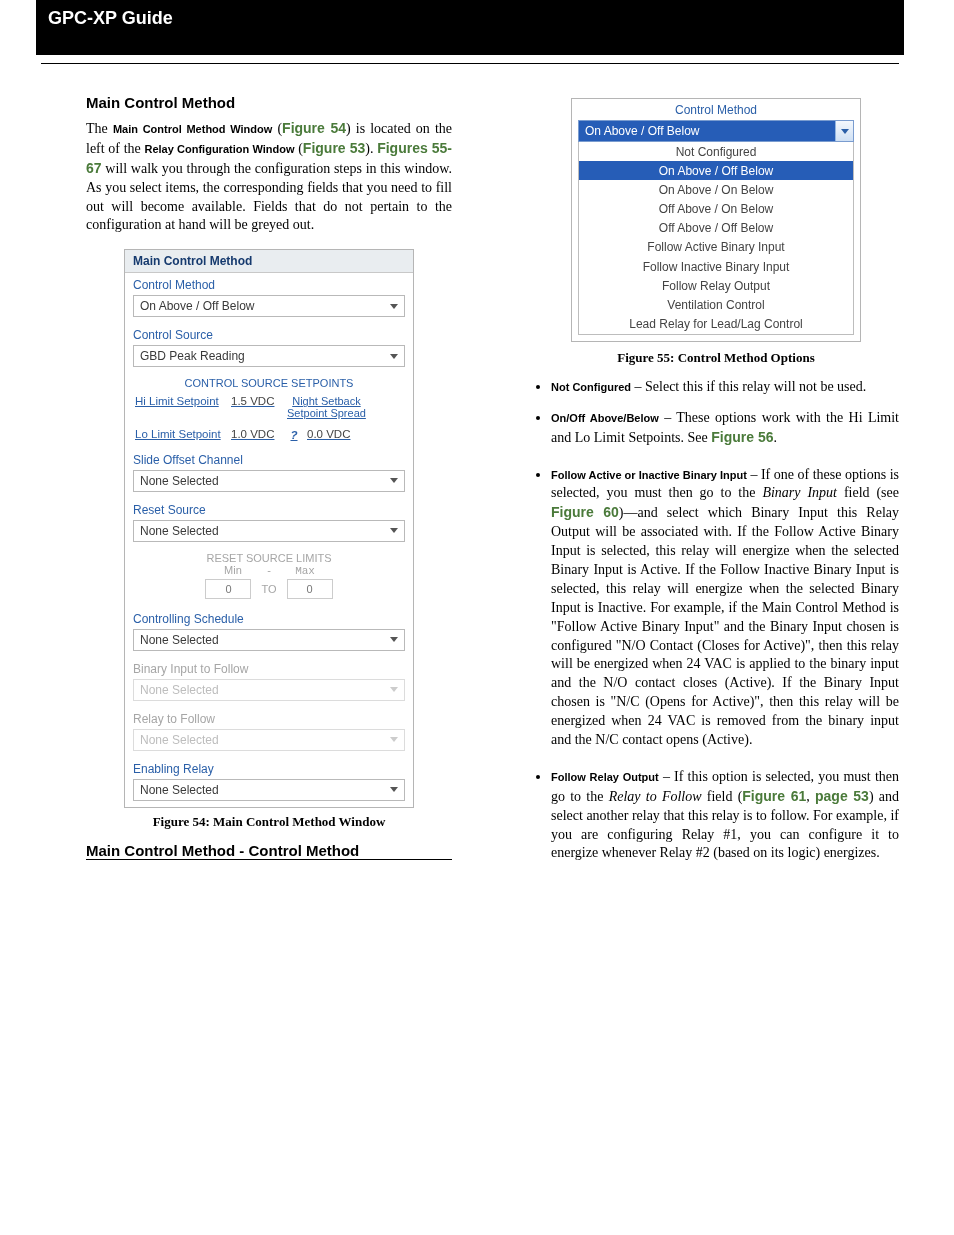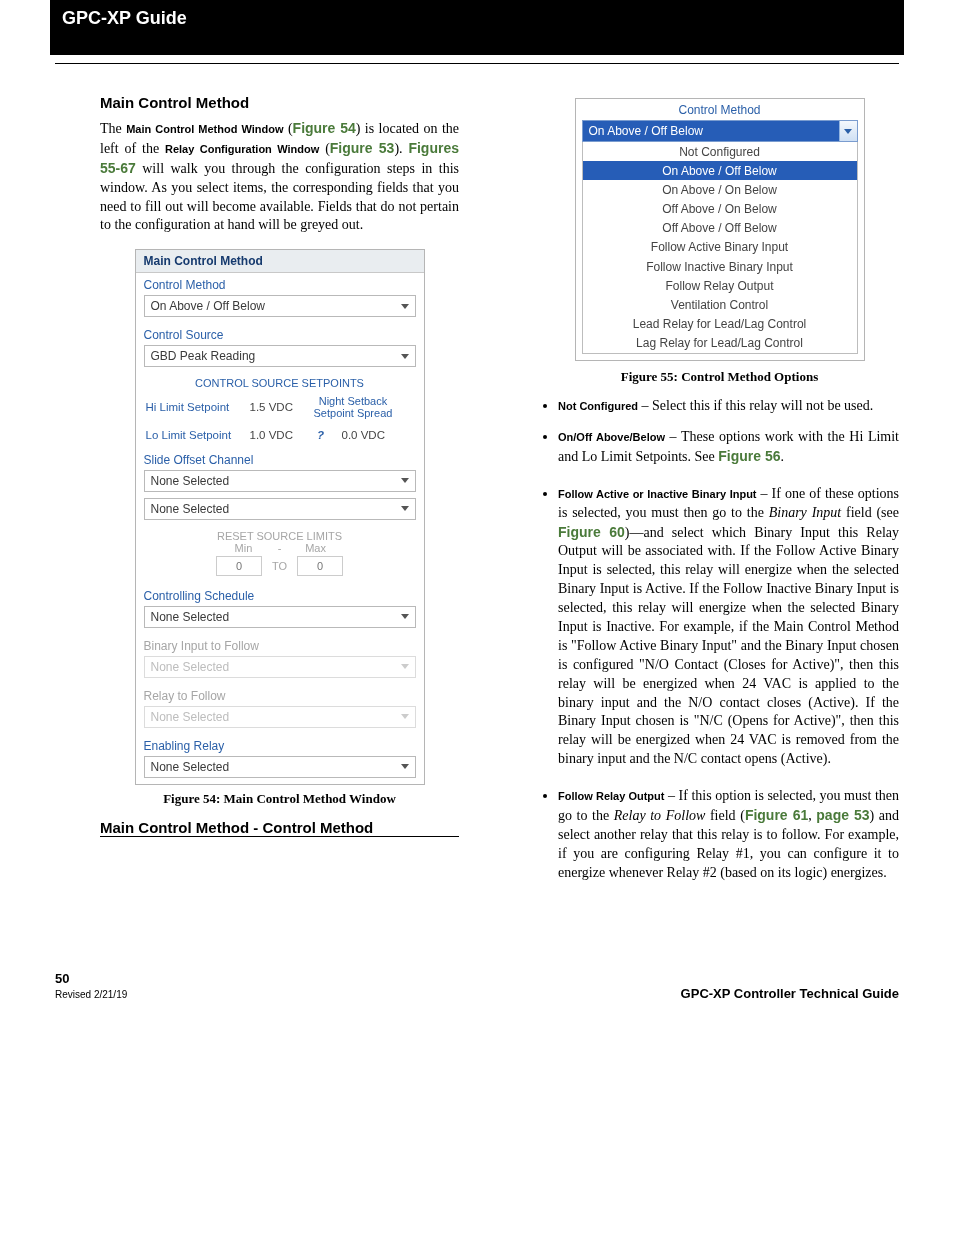--- a/index.html
+++ b/index.html
@@ -5,21 +5,21 @@
   * { box-sizing: border-box; }
   body {
     margin: 0;
     font-family: "Times New Roman", Times, serif;
     font-size: 14px;
     color: #000;
     background: #fff;
     width: 954px;
   }
   .page {
-    padding: 0 55px 60px 55px;
+    padding: 0 55px 60px 41px;
   }
   .header-black {
     background: #000;
     color: #fff;
     margin: 0 -5px 8px -5px;
     padding: 8px 12px 26px 12px;
   }
   .header-black .title {
     font-family: Arial, Helvetica, sans-serif;
     font-weight: bold;
@@ -115,25 +115,25 @@
   }
   .ui-panel .dd.grey .caret { border-top-color: #ccc; }
   .ui-panel .group-label {
     text-align: center;
     color: #2a5fa8;
     font-size: 11px;
     padding: 4px 0 4px 0;
   }
   .ui-panel .setpoint-row {
     display: flex;
-    align-items: center;
     padding: 2px 8px 6px 10px;
-    gap: 14px;
+    gap: 6px;
     color: #2a5fa8;
     font-size: 11.5px;
+    text-decoration: underline;
   }
   .ui-panel .val {
     color: #444;
     font-family: Arial, Helvetica, sans-serif;
     min-width: 50px;
   }
   .ui-panel .nightsb {
     color: #2a5fa8;
     font-size: 11px;
     line-height: 1.1;
@@ -298,30 +298,31 @@
             <span class="qmark">?</span>
             <span class="val">0.0 VDC</span>
           </div>
 
           <div class="section-label">Slide Offset Channel</div>
           <div class="dd">
               <span>None Selected</span>
               <span class="caret"></span>
             </div>
 
+          <div class="section-label">Reset Source</div>
           <div class="dd">
               <span>None Selected</span>
               <span class="caret"></span>
             </div>
 
           <div class="reset-limits">
             <span>RESET SOURCE LIMITS</span><br>
             <span style="display:inline-block;width:46px;text-align:center;">Min</span>
             <span style="display:inline-block;width:20px;">-</span>
-            <span style="display:inline-block;width:46px;text-align:center;">Max</span>
+            <span style="display:inline-block;width:46px;text-align:center;font-family:Liberation Mono, monospace;">Max</span>
           </div>
           <div class="reset-row">
             <span class="numbox">0</span>
             <span>TO</span>
             <span class="numbox">0</span>
           </div>
 
           <div class="section-label">Controlling Schedule</div>
           <div class="dd">
               <span>None Selected</span>
@@ -370,21 +371,20 @@
               <div class="opt">Not Configured</div>
               <div class="opt hl">On Above / Off Below</div>
               <div class="opt">On Above / On Below</div>
               <div class="opt">Off Above / On Below</div>
               <div class="opt">Off Above / Off Below</div>
               <div class="opt">Follow Active Binary Input</div>
               <div class="opt">Follow Inactive Binary Input</div>
               <div class="opt">Follow Relay Output</div>
               <div class="opt">Ventilation Control</div>
               <div class="opt">Lead Relay for Lead/Lag Control</div>
-              <div class="opt">Lag Relay for Lead/Lag Control</div>
             </div>
         </div>
       </div>
 
       <div class="fig-caption">Figure 55: Control Method Options</div>
 
       <ul class="bullets">
         <li class="tight">
           <span class="sans-bold">Not Configured</span><span> – Select this if this relay will not be used.</span>
         </li>
@@ -395,19 +395,14 @@
           <span class="sans-bold">Follow Active or Inactive Binary Input</span><span> – If one of these options is selected, you must then go to the </span><span style="font-style:italic;">Binary Input</span><span> field (see </span><span class="sans-bold-green">Figure 60</span><span>)—and select which Binary Input this Relay Output will be associated with. If the Follow Active Binary Input is selected, this relay will energize when the selected Binary Input is Active.  If the Follow Inactive Binary Input is selected, this relay will energize when the selected Binary Input is Inactive.  For example, if the Main Control Method is "Follow Active Binary Input" and the Binary Input chosen is configured "N/O Contact (Closes for Active)", then this relay will be energized when 24 VAC is applied to the binary input and the N/O contact closes (Active).  If the Binary Input chosen is "N/C (Opens for Active)", then this relay will be energized when 24 VAC is removed from the binary input and the N/C contact opens (Active).</span>
         </li>
         <li>
           <span class="sans-bold">Follow Relay Output</span><span> – If this option is selected, you must then go to the </span><span style="font-style:italic;">Relay to Follow</span><span> field (</span><span class="sans-bold-green">Figure 61</span><span>, </span><span class="sans-bold-green">page 53</span><span>) and select another relay that this relay is to follow.  For example, if you are configuring Relay #1, you can configure it to energize whenever Relay #2 (based on its logic) energizes.</span>
         </li>
       </ul>
 
     </div>
   </div>
 
-  <div class="pagenum">
-    <span>50</span><br>
-    <span class="rev">Revised 2/21/19</span>
-    <span style="float:right;font-weight:bold;">GPC-XP Controller Technical Guide</span>
-  </div>
 
 </div>
 
 </body></html>

